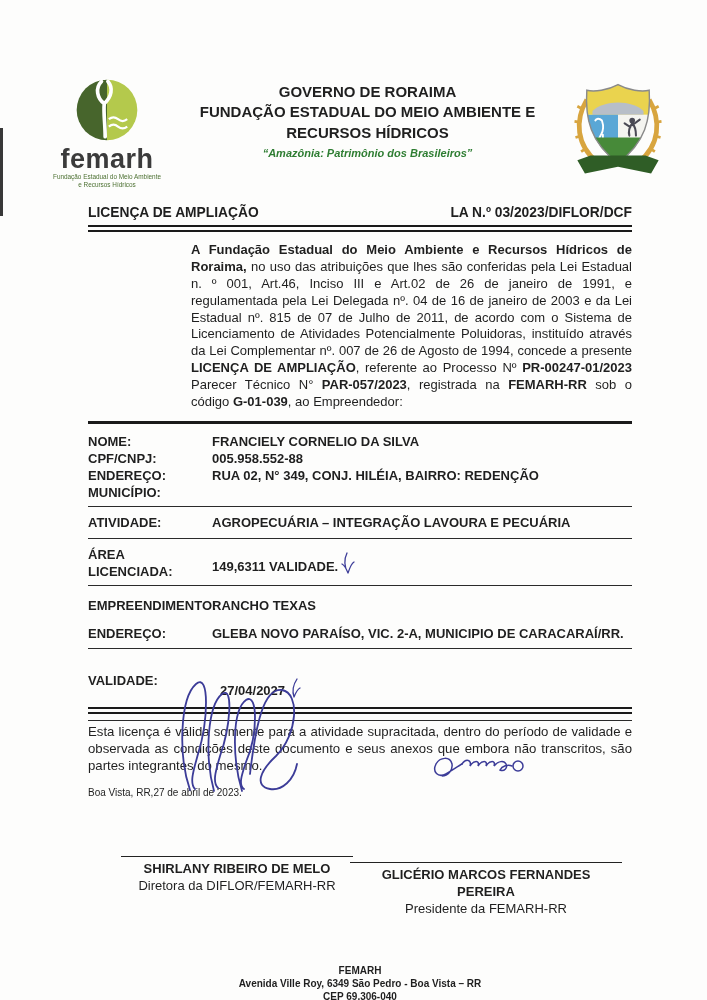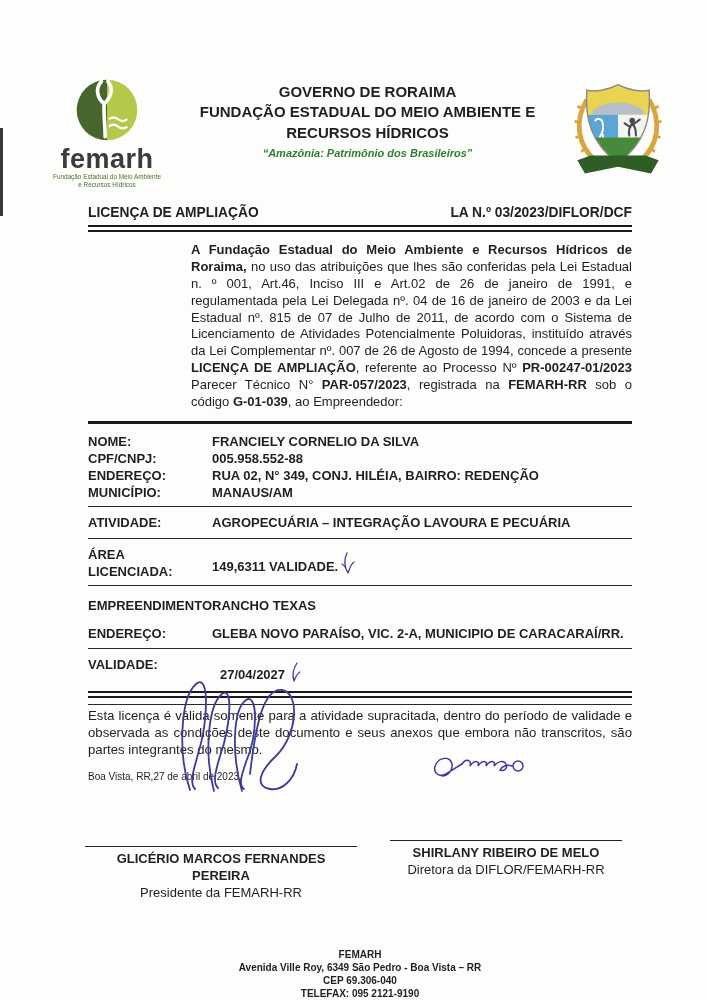--- a/index.html
+++ b/index.html
@@ -116,21 +116,20 @@
       <div class="f-row">
         <span class="f-label">CPF/CNPJ:</span>
         <span class="f-value">005.958.552-88</span>
       </div>
       <div class="f-row">
         <span class="f-label">ENDEREÇO:</span>
         <span class="f-value">RUA 02, N° 349, CONJ. HILÉIA, BAIRRO: REDENÇÃO</span>
       </div>
       <div class="f-row">
         <span class="f-label">MUNICÍPIO:</span>
-        <span class="f-value">MANAUS/AM</span>
       </div>
       <div class="rule-thin" style="margin-top:5px;"></div>
 
       <div class="f-row" style="margin-top:8px;">
         <span class="f-label">ATIVIDADE:</span>
         <span class="f-value">AGROPECUÁRIA – INTEGRAÇÃO LAVOURA E PECUÁRIA</span>
       </div>
       <div class="rule-thin" style="margin-top:6px;"></div>
 
       <div class="f-row" style="margin-top:8px;">
@@ -147,44 +146,44 @@
       <div class="f-row" style="margin-top:12px;">
         <span class="f-label">EMPREENDIMENTO:</span>
         <span class="f-value">RANCHO TEXAS</span>
       </div>
       <div class="f-row" style="margin-top:11px;">
         <span class="f-label">ENDEREÇO:</span>
         <span class="f-value justify">GLEBA NOVO PARAÍSO, VIC. 2-A, MUNICIPIO DE CARACARAÍ/RR.</span>
       </div>
       <div class="rule-thin" style="margin-top:5px;"></div>
 
-      <div class="f-row" style="margin-top:8px;gap:8px;">
+      <div class="f-row" style="margin-top:24px;gap:8px;">
         <span class="f-label">VALIDADE:</span>
         <span class="f-value"><span>27/04/2027</span><svg class="mark-svg" width="14" height="22" viewBox="0 0 14 22">
               <path d="M10,2 C6,8 5,14 7,20 M7,20 C9,15 11,12 13,11" stroke="#3c3c98" stroke-width="1.3" fill="none" stroke-linecap="round"></path>
             </svg></span>
       </div>
       <div class="rule-double" style="margin-top:7px;"></div>
       <div class="rule-thin" style="margin-top:6px;"></div>
     </div>
 
     <p class="disclaimer">Esta licença é válida somente para a atividade supracitada, dentro do período de validade e observada as condições deste documento e seus anexos que embora não transcritos, são partes integrantes do mesmo.</p>
     <div class="date-line">Boa Vista, RR,27 de abril de 2023.</div>
 
     <div class="sig-area">
+      <div class="sig-col right">
+        <div class="sig-line"></div>
+        <div class="sig-name">SHIRLANY RIBEIRO DE MELO</div>
+        <div>Diretora da DIFLOR/FEMARH-RR</div>
+      </div>
       <div class="sig-col left">
         <div class="sig-line"></div>
         <div class="sig-name">GLICÉRIO MARCOS FERNANDES</div>
         <div class="sig-name">PEREIRA</div>
         <div>Presidente da FEMARH-RR</div>
-      </div>
-      <div class="sig-col right">
-        <div class="sig-line"></div>
-        <div class="sig-name">SHIRLANY RIBEIRO DE MELO</div>
-        <div>Diretora da DIFLOR/FEMARH-RR</div>
       </div>
     </div>
 
     <div class="footer">
       <div>FEMARH</div>
       <div>Avenida Ville Roy, 6349 São Pedro - Boa Vista – RR</div>
       <div>CEP 69.306-040</div>
       <div>TELEFAX: 095 2121-9190</div>
     </div>
   </div>

